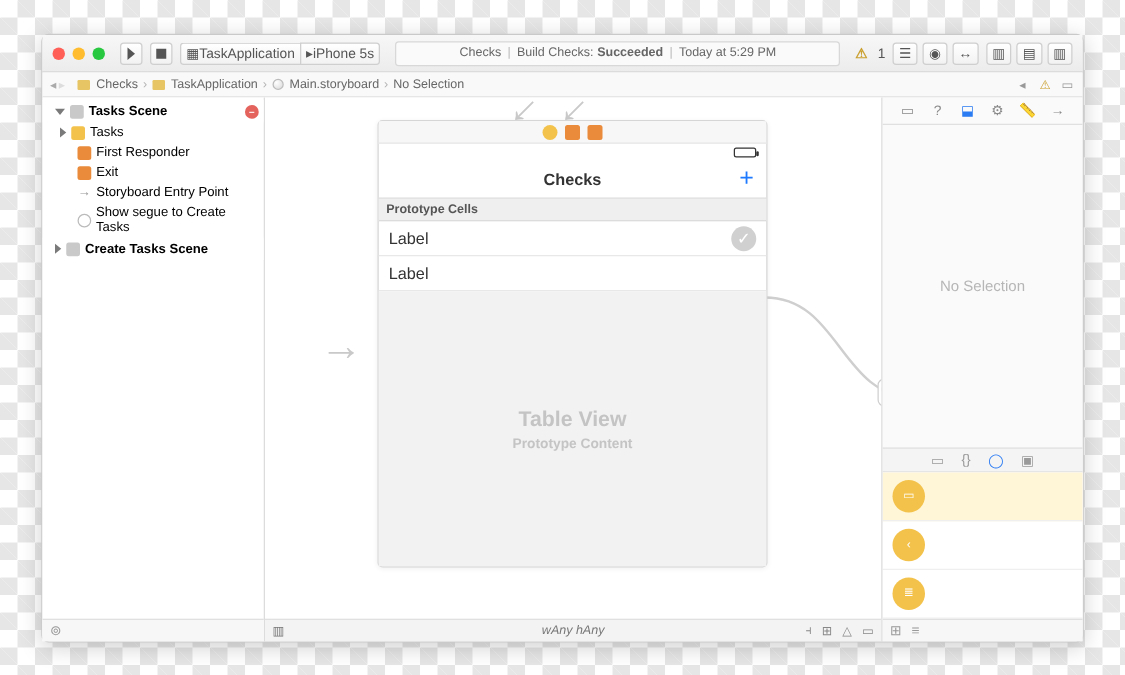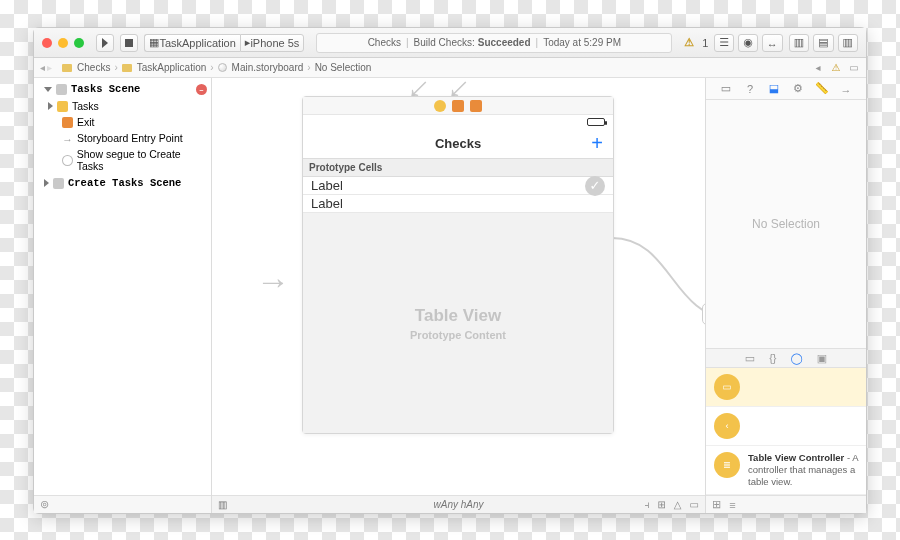--- a/index.html
+++ b/index.html
@@ -81,21 +81,20 @@
   .nav {
     width: 178px; border-right:1px solid #dcdcdc;
     display:flex; flex-direction:column;
     background:#fff;
   }
   .nav-content{flex:1; overflow:hidden; padding-top:2px;}
   .scene-head{
     display:flex; align-items:center; padding:3px 4px 3px 10px;
     font-weight:bold; font-size:10.5px;
     background:#fff;
-    font-family:Liberation Mono, monospace;
   }
   .scene-head.sel{ background:#fff;}
   .disc{ width:0;height:0;border-top:4px solid transparent;border-bottom:4px solid transparent;border-left:5px solid #7a7a7a;margin-right:4px;}
   .disc.open{ border-left:none;border-top:5px solid #7a7a7a;border-left:4px solid transparent;border-right:4px solid transparent;border-bottom:none;}
   .scene-ico{width:11px;height:11px;background:#c9c9c9;border-radius:2px;margin-right:4px;}
   .red-no{ margin-left:auto; width:11px;height:11px;border-radius:50%;background:#e4635d;color:#fff;font-size:8px;display:flex;align-items:center;justify-content:center;}
   .tree-item{ display:flex; align-items:center; padding:2px 4px 2px 28px; font-size:10.5px;}
   .ti-ico{width:11px;height:11px;margin-right:4px;display:flex;align-items:center;justify-content:center;border-radius:2px;}
   .ti-ico.yellow{background:#f3c24b;}
   .ti-ico.cube{background:#e98b3a;}
@@ -116,21 +115,21 @@
   }
   .sb-dock{height:18px;background:#f7f7f7;border-bottom:1px solid #e6e6e6;display:flex;align-items:center;justify-content:center;gap:6px;}
   .dock-ico{width:12px;height:12px;border-radius:2px;}
   .dock-ico.y{background:#f3c24b;border-radius:50%;} .dock-ico.o{background:#e98b3a;} .dock-ico.o2{background:#e98b3a;}
   .sb-statusbar{height:14px;display:flex;align-items:center;justify-content:flex-end;padding:0 8px;}
   .battery{width:18px;height:8px;border:1px solid #333;border-radius:2px;position:relative;}
   .battery:after{content:"";position:absolute;right:-3px;top:2px;width:2px;height:4px;background:#333;border-radius:1px;}
   .sb-navbar{height:30px;border-bottom:1px solid #dcdcdc;display:flex;align-items:center;justify-content:center;position:relative;font-size:13px;font-weight:600;color:#333;}
   .sb-navbar .plus{position:absolute;right:10px;color:#1e7bff;font-size:20px;font-weight:300;}
   .proto-head{background:#efefef;border-bottom:1px solid #dcdcdc;font-size:10px;font-weight:bold;color:#555;padding:3px 6px;}
-  .cell{height:18px;border-bottom:1px solid #e8e8e8;display:flex;align-items:center;padding:0 8px;font-size:13px;color:#333;}
+  .cell{height:28px;border-bottom:1px solid #e8e8e8;display:flex;align-items:center;padding:0 8px;font-size:13px;color:#333;}
   .cell .acc{margin-left:auto;width:20px;height:20px;border-radius:50%;background:#d0d0d0;display:flex;align-items:center;justify-content:center;color:#fff;}
   .tv-body{height:220px;background:#f2f2f2;display:flex;flex-direction:column;align-items:center;justify-content:center;color:#c4c4c4;font-weight:600;text-align:right;}
   .tv-body .t1{font-size:17px;} .tv-body .t2{font-size:11px;margin-top:3px;}
   
   .segue-arrow{position:absolute;color:#c9c9c9;}
   .big-arrow{font-size:34px;}
   
   .inspector{
     width:160px; display:flex; flex-direction:column; background:#fafafa;
   }
@@ -221,20 +220,24 @@
           <span class="scene-ico"></span>
           <span>Tasks Scene</span>
           <span class="red-no">–</span>
         </div>
         <div class="tree-item">
           <span class="disc" style="margin-left:-14px;"></span>
           <span class="ti-ico yellow"></span>
           <span>Tasks</span>
         </div>
         <div class="tree-item">
+          <span class="ti-ico cube"></span>
+          <span>First Responder</span>
+        </div>
+        <div class="tree-item">
           <span class="ti-ico exit"></span>
           <span>Exit</span>
         </div>
         <div class="tree-item">
           <span class="ti-ico arrow">→</span>
           <span>Storyboard Entry Point</span>
         </div>
         <div class="tree-item">
           <span class="ti-ico circle"></span>
           <span>Show segue to Create Tasks</span>
@@ -320,21 +323,20 @@
       </div>
       <div class="lib">
         <div class="lib-item sel">
           <div class="lib-ico">▭</div>
         </div>
         <div class="lib-item">
           <div class="lib-ico">‹</div>
         </div>
         <div class="lib-item">
           <div class="lib-ico">≣</div>
-          <div><b>Table View Controller</b><span> - A controller that manages a table view.</span></div>
         </div>
       </div>
       <div class="lib-foot">
         <span>⊞</span>
         <span>≡</span>
       </div>
     </div>
   </div>
 </div>
 

